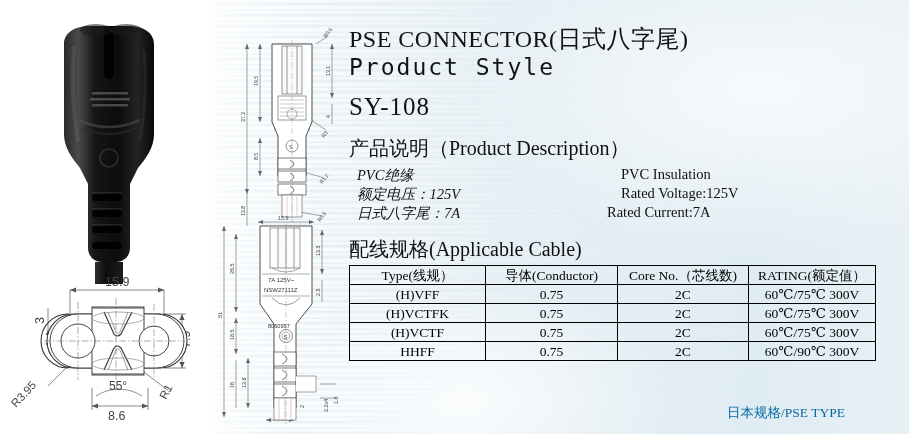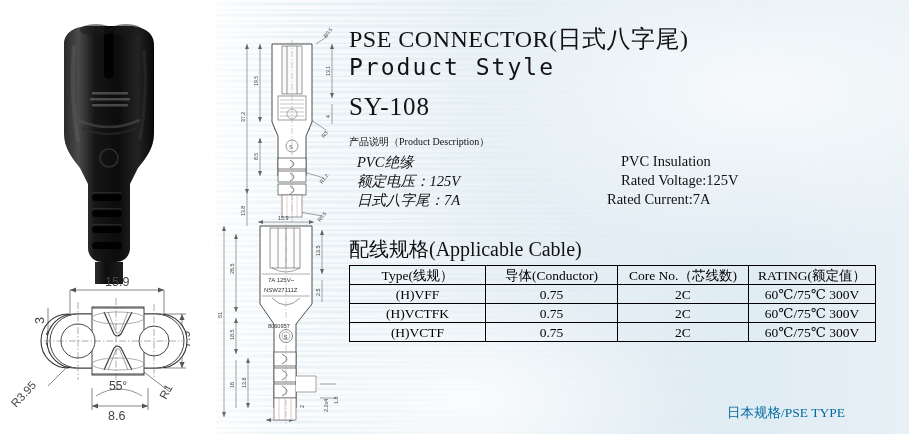--- a/index.html
+++ b/index.html
@@ -49,21 +49,21 @@
   
   #right-col { left: 349px; top: 26px; width: 556px; }
 
   #title-block { line-height: 1.16; color: #121212; }
   .title-line { font-size: 25px; letter-spacing: 0.5px; white-space: nowrap; }
   #t-style { font-family: "DejaVu Sans Mono", monospace; font-size: 23px; letter-spacing: 2px; }
   #t-conn  { font-size: 24px; letter-spacing: 0.5px; }
   #t-model { font-size: 25px; letter-spacing: 1px; margin-top: 11px; }
 
   #desc-block { margin-top: 14px; color: #101010; }
-  .desc-head { font-size: 10px; margin-bottom: 4px; white-space: nowrap; }
+  .desc-head { font-size: 20px; margin-bottom: 4px; white-space: nowrap; }
   .desc-row { position: relative; height: 19px; font-size: 14.5px; white-space: nowrap; }
   .desc-cn { position: absolute; left: 8px; font-style: italic; }
   .desc-en { position: absolute; }
 
   
   #cable-block { position: absolute; left: 349px; top: 236px; width: 528px; }
   #cable-title { font-size: 20px; color: #101010; margin-bottom: 2px; white-space: nowrap; font-family: Liberation Serif, serif; }
   table.cable {
     border-collapse: collapse;
     width: 526px;
@@ -493,19 +493,25 @@
           <td>0.75</td>
           <td>2C</td>
           <td>60℃/75℃  300V</td>
         </tr>
         <tr>
           <td>(H)VCTF</td>
           <td>0.75</td>
           <td>2C</td>
           <td>60℃/75℃  300V</td>
         </tr>
+        <tr>
+          <td>HHFF</td>
+          <td>0.75</td>
+          <td>2C</td>
+          <td>60℃/90℃  300V</td>
+        </tr>
       </tbody>
     </table>
   </div>
 
   <div id="footer-note">日本规格/PSE TYPE</div>
 
 </div>
 
 </body></html>

